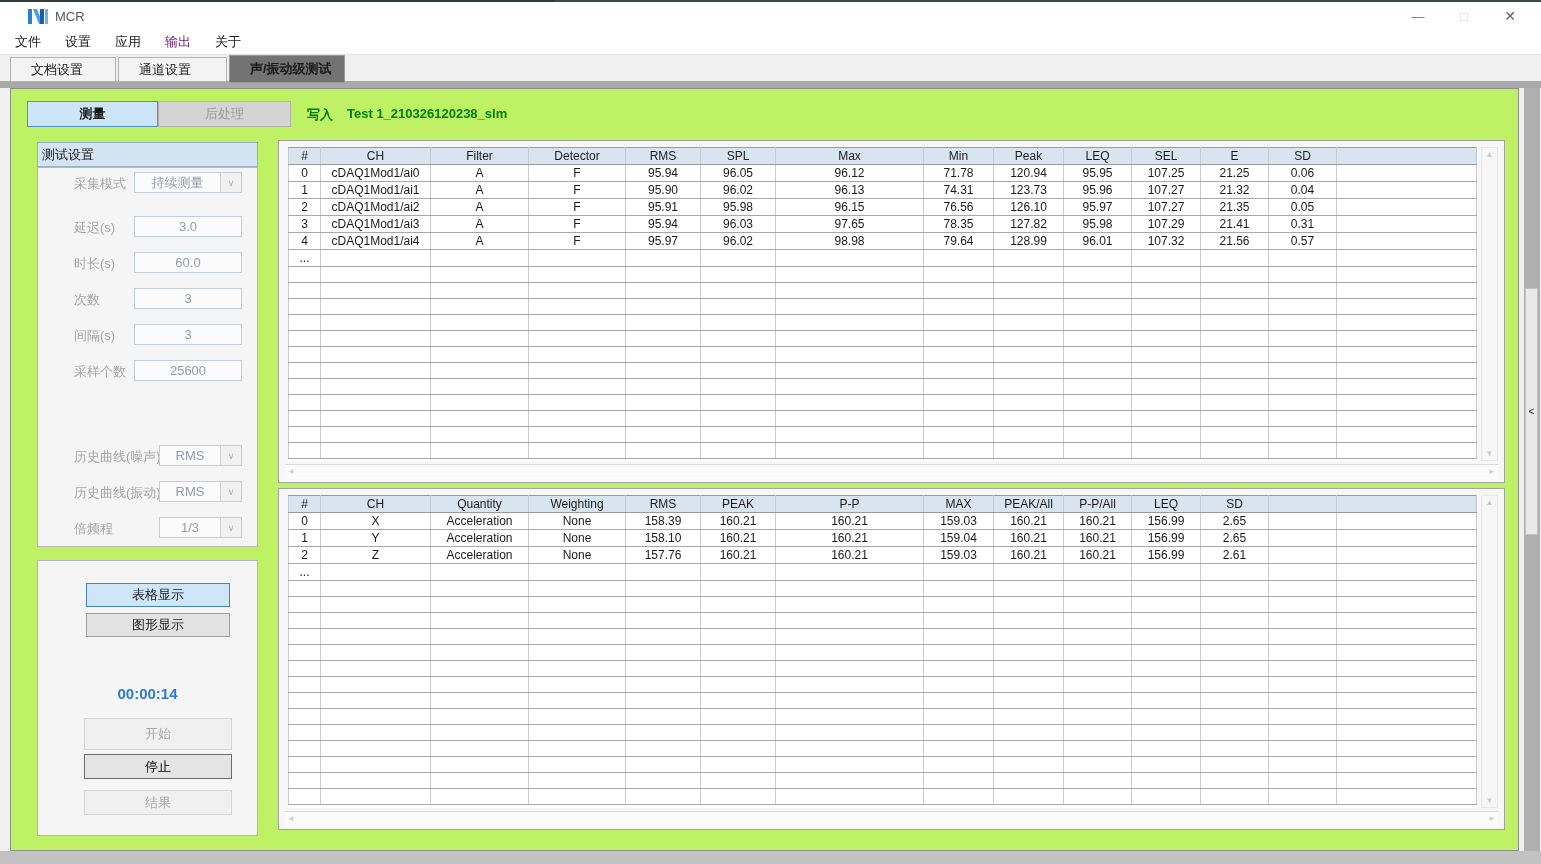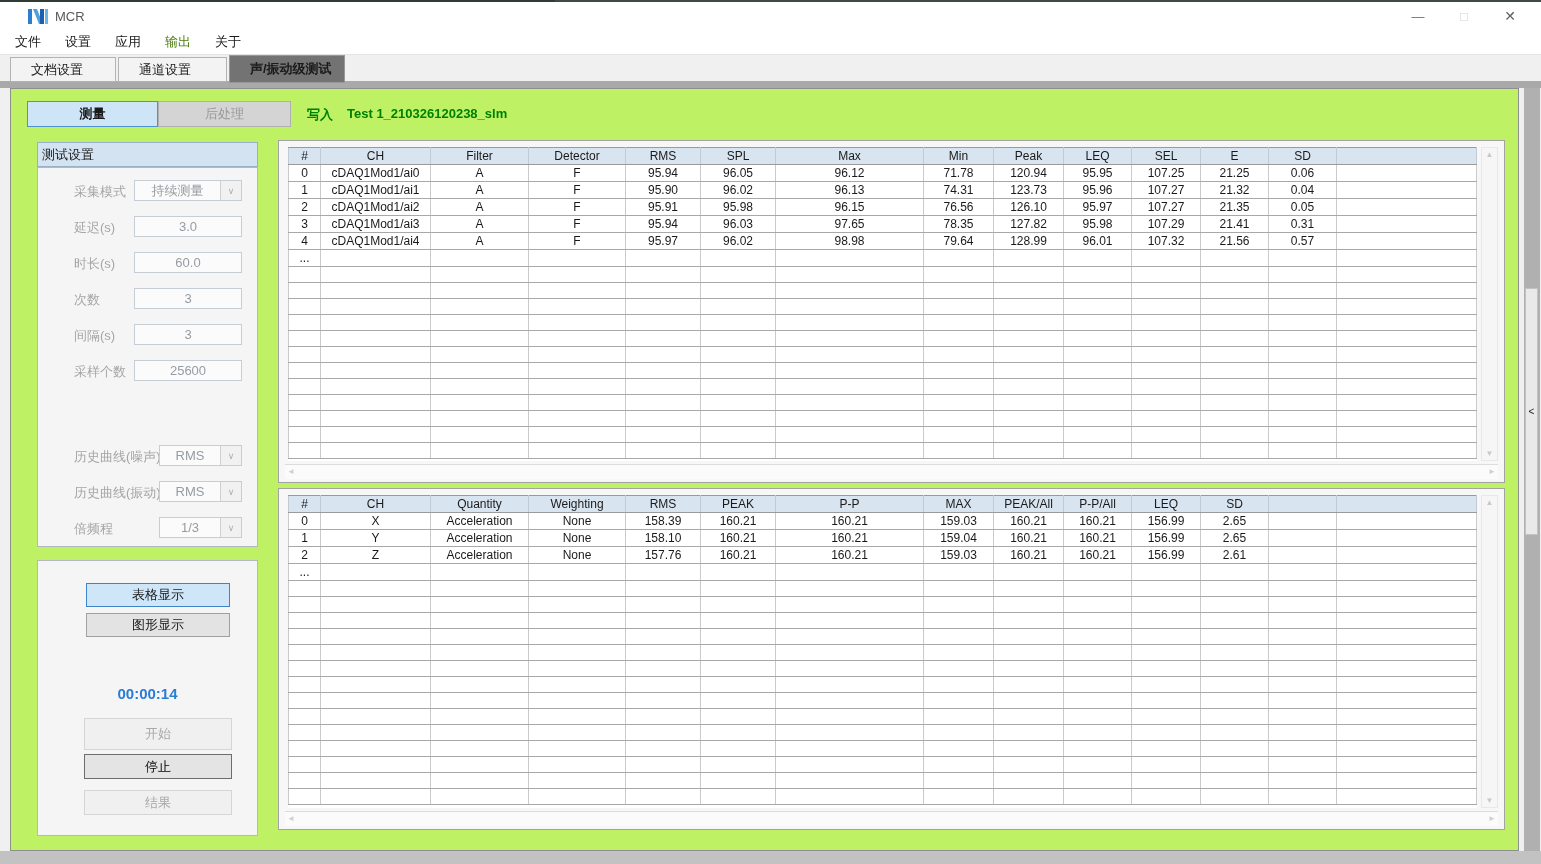--- a/index.html
+++ b/index.html
@@ -22,21 +22,21 @@
   .win-controls { position:absolute; right:8px; top:0; height:28px; display:flex; }
   .win-btn { width:46px; height:28px; display:flex; align-items:center; justify-content:center; font-size:13px; }
   .win-min { color:#6f6f6f; }
   .win-max { color:#d4d4d4; }
   .win-close { color:#5f5f5f; font-size:14px; }
 
   
   .menubar { position:absolute; top:30px; left:0; right:0; height:25px; background:#ffffff;
     border-bottom:1px solid #e3e3e3; display:flex; align-items:center; padding-left:15px; gap:24px; font-size:13px; }
   .menu-item { cursor:default; }
-  .menu-item.disabled { color:#4d7c0f; }
+  .menu-item.disabled { color:#701a75; }
 
   
   .tabstrip-bg { position:absolute; top:81px; left:0; right:0; height:7px; background:#a9a9a9; }
   .tab { position:absolute; top:57px; height:25px; background:#f3f3f3; border:1px solid #b3b3b3;
     font-size:13px; display:flex; align-items:center; padding-left:20px; }
   .tab.active { top:55px; height:28px; background:#737373; border-color:#989898; font-weight:bold; z-index:2; }
 
   
   .main-panel { position:absolute; left:10px; top:88px; width:1509px; height:763px;
     background:#bef264; border:1px solid #8f8f8f; }
@@ -145,21 +145,21 @@
   <div class="main-panel">
 
     <div class="mode-btn btn-measure">测量</div>
     <div class="mode-btn btn-post">后处理</div>
     <span class="write-label">写入</span>
     <span class="file-label">Test 1_210326120238_slm</span>
 
     <div class="settings-header">测试设置</div>
     <div class="fields-box">
 
-      <div class="field-row dropdown" style="top:12px;">
+      <div class="field-row dropdown" style="top:4px;">
         <span class="field-label">采集模式</span>
         <div class="field-input inp-wide">
           <span class="dd-text">持续测量</span>
           <span class="dd-chevron">∨</span>
         </div>
       </div>
 
       <div class="field-row" style="top:48px;">
         <span class="field-label">延迟(s)</span>
         <div class="field-input inp-wide">3.0</div>

